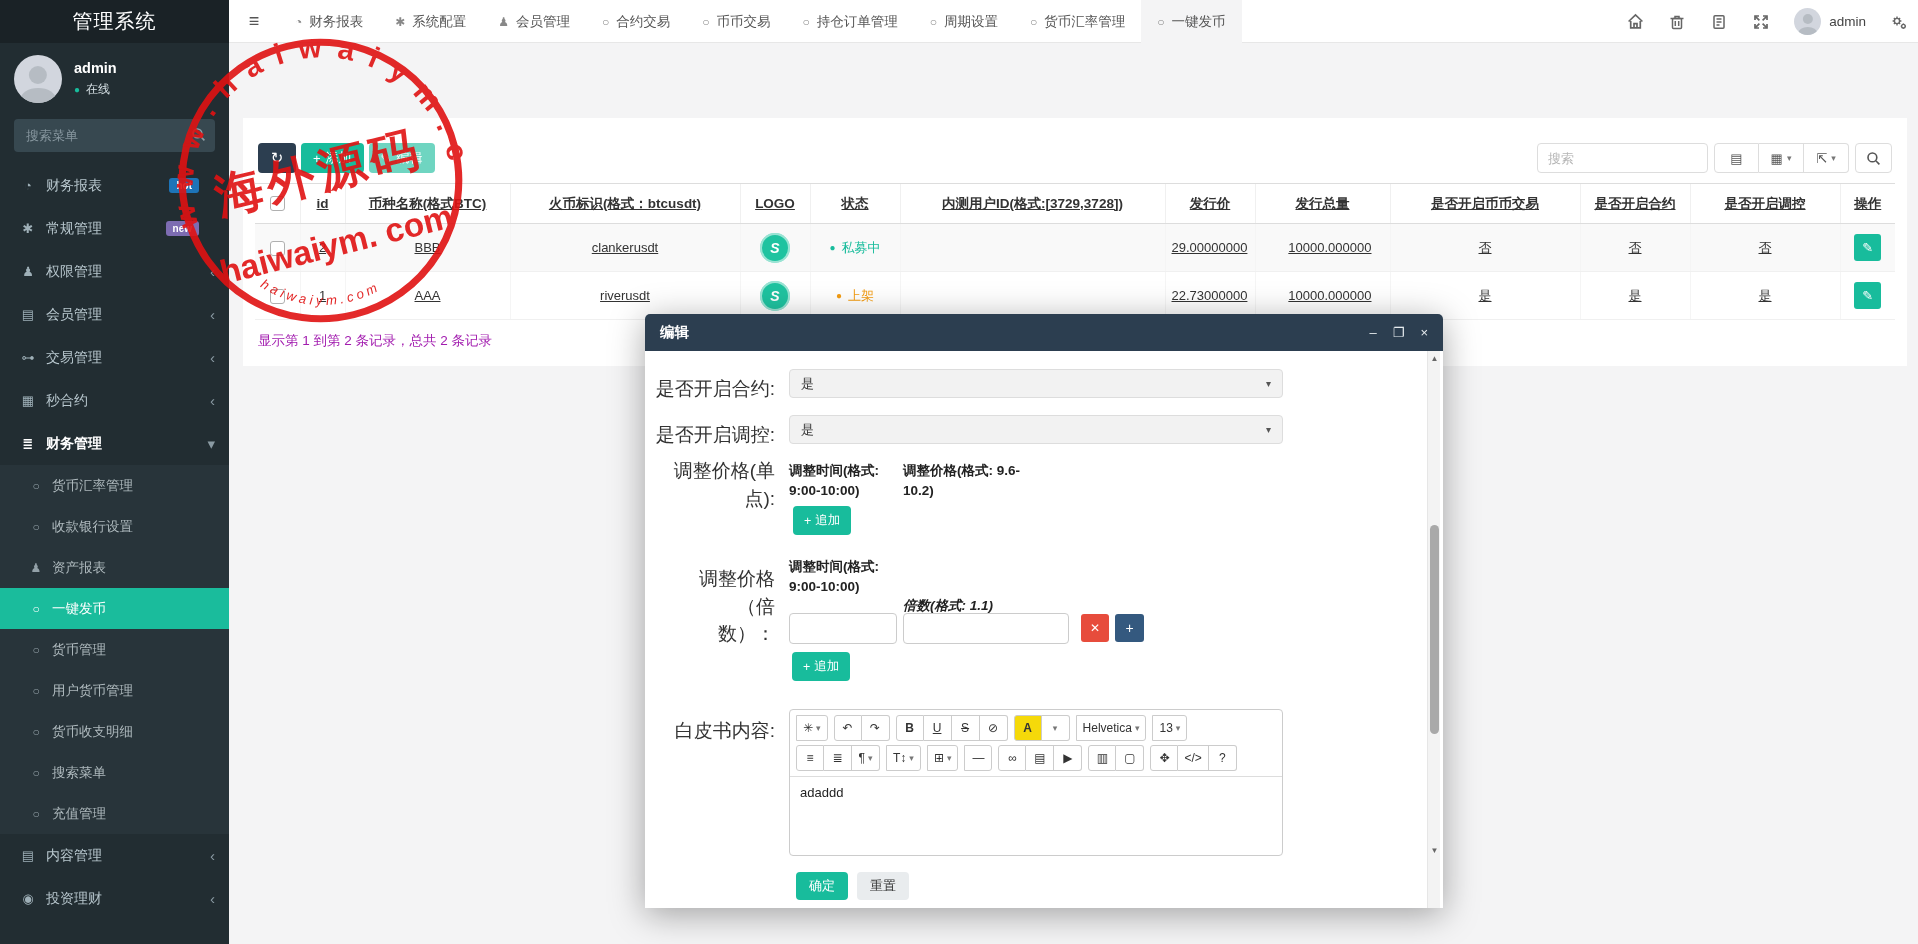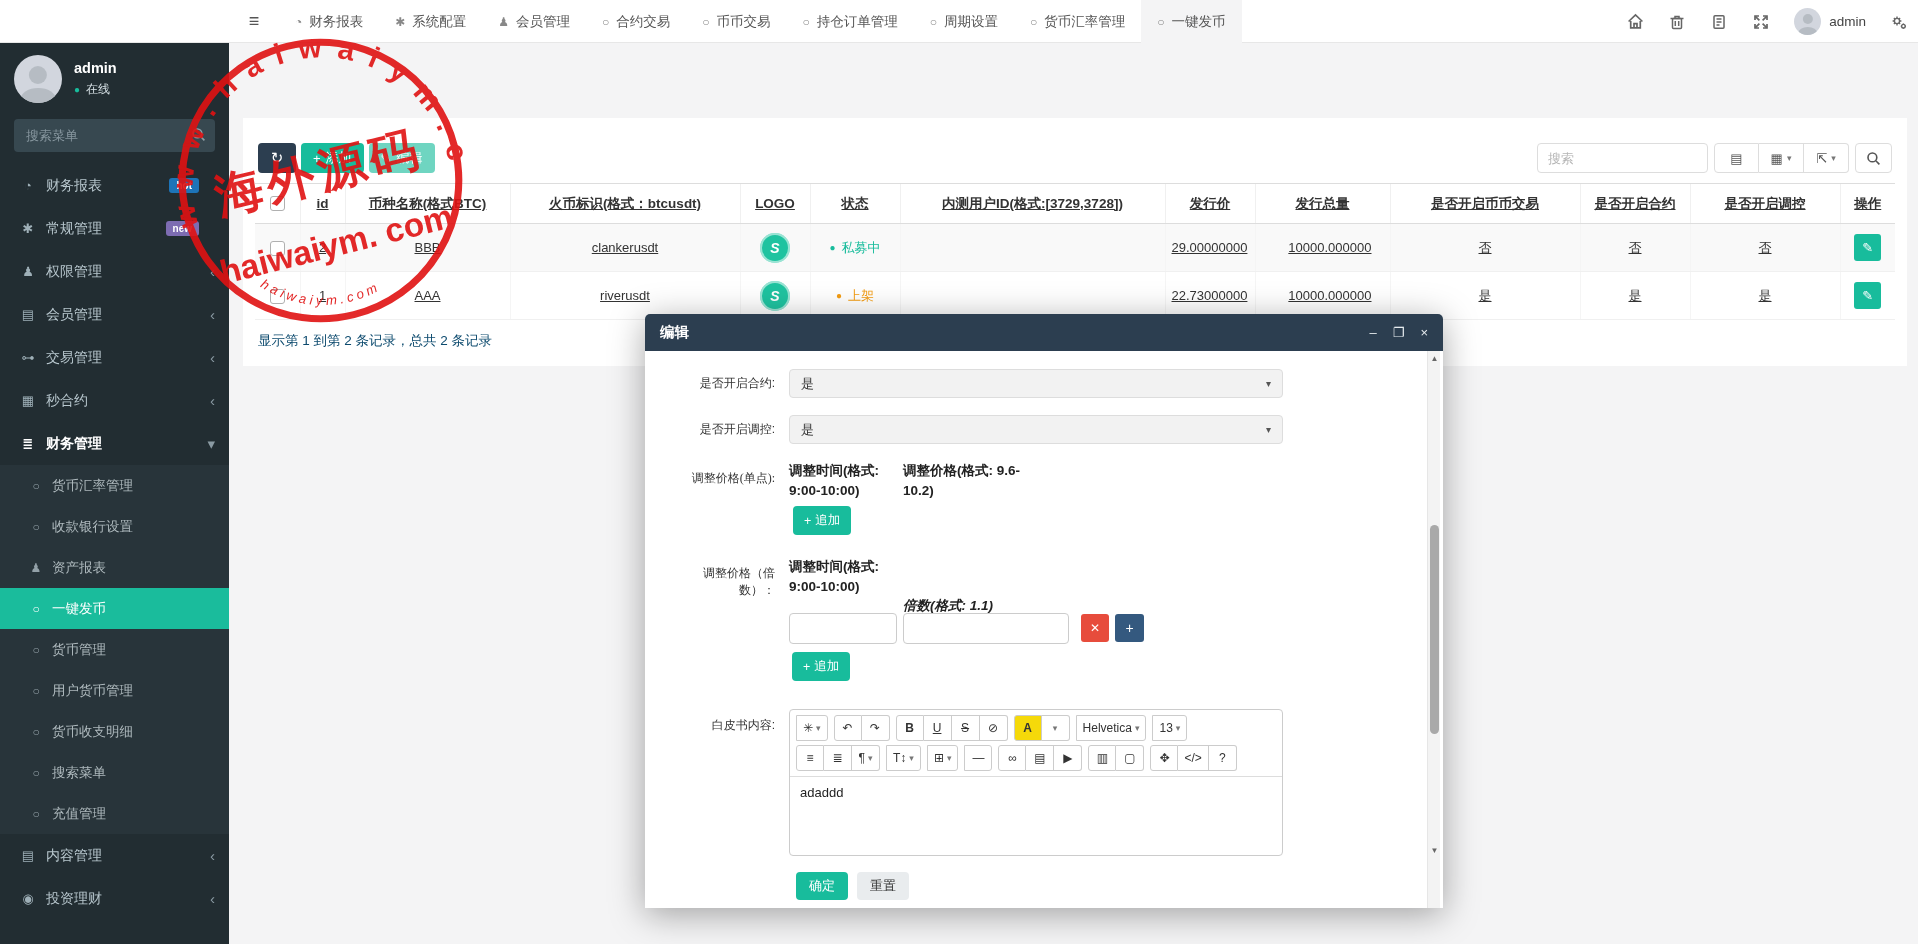--- a/index.html
+++ b/index.html
@@ -74,29 +74,29 @@
   table.grid th:first-child, table.grid td:first-child { border-left:none; }
   table.grid tr.odd td { background:#f9f9f9; }
   .num { text-align:right !important; padding-right:18px !important; }
   .cbx { display:inline-block; width:15px; height:15px; border:1.5px solid #b0b0b0; border-radius:3px; background:#fff; cursor:pointer; vertical-align:middle; }
   .coinlogo { display:inline-flex; width:30px; height:30px; border-radius:50%; background:#1fc3a0; color:#fff; align-items:center; justify-content:center; font-size:14px; font-weight:bold; font-style:italic; box-shadow:inset 0 0 0 2px rgba(255,255,255,.55); }
   .st { display:inline-flex; align-items:center; gap:6px; font-size:13px; }
   .st .d { font-size:10px; }
   .st.green, .yes-green { color:#18bc9c; }
   .st.orange { color:#f39c12; }
   .b-edit { width:27px; height:27px; background:#18bc9c; color:#fff; font-size:13px; border-radius:3px; }
-  .summary { position:absolute; left:15px; top:214px; font-size:13.5px; color:#0c4a6e; }
+  .summary { position:absolute; left:15px; top:214px; font-size:13.5px; color:#a21caf; }
 
   
   .modal { position:absolute; left:645px; top:314px; width:798px; height:594px; background:#fff; z-index:90; box-shadow:0 6px 35px rgba(0,0,0,.35); border-radius:5px 5px 0 0; }
   .m-head { height:37px; background:#2c3e50; color:#fff; display:flex; align-items:center; padding:0 15px; font-size:14.5px; font-weight:bold; border-radius:5px 5px 0 0; }
   .m-ctrls { margin-left:auto; display:flex; gap:16px; font-size:13px; font-weight:normal; color:#e7ecef; }
   .m-ctrls span { cursor:pointer; }
   .m-body { position:relative; height:557px; overflow:hidden; }
-  .m-label { position:absolute; left:0; width:130px; text-align:right; font-size:12px; color:#333; line-height:1.45; }
+  .m-label { position:absolute; left:0; width:130px; text-align:right; font-size:19px; color:#333; line-height:1.45; }
   .sel { position:absolute; left:144px; width:494px; height:29px; background:#f2f2f2; border:1px solid #ddd; border-radius:4px; font-size:13px; color:#333; display:flex; align-items:center; padding:0 11px; cursor:pointer; }
   .sel .caret { margin-left:auto; font-size:10px; color:#555; }
   .m-colhead { position:absolute; font-weight:bold; font-size:13.5px; line-height:1.45; color:#222; }
   .m-input { position:absolute; height:31px; border:1px solid #ccc; border-radius:4px; font-size:13px; padding:0 8px; outline:none; }
   .b-append { position:absolute; height:29px; padding:0 11px; background:#18bc9c; color:#fff; gap:4px; font-size:12.5px; }
   .b-x { position:absolute; left:436px; top:263px; width:28px; height:28px; background:#e74c3c; color:#fff; font-size:12px; border-radius:3px; }
   .b-plus { position:absolute; left:470px; top:263px; width:29px; height:28px; background:#34597f; color:#fff; font-size:14px; border-radius:3px; }
   .editor { position:absolute; left:144px; top:358px; width:494px; height:147px; border:1px solid #ccc; border-radius:4px; background:#fff; overflow:hidden; }
   .e-toolbar { padding:5px 6px 0 6px; display:flex; flex-wrap:wrap; gap:6px; row-gap:4px; }
   .e-grp { display:flex; }
@@ -118,20 +118,21 @@
   
   .stamp { position:absolute; left:168px; top:28px; width:305px; height:305px; z-index:60; transform:rotate(-14deg); opacity:.9; pointer-events:none; }
   .stamp text { fill:#e01212; }
 
   svg.ic { display:block; }
 </style>
 </head>
 <body>
 
 <div class="topbar">
+  <div class="logo">管理系统</div>
   <div class="tn-wrap">
     <div class="tn-burger">≡</div>
     <div class="tn-item">
         <span class="g">◔</span>
         <span>财务报表</span>
       </div>
     <div class="tn-item">
         <span class="g">✱</span>
         <span>系统配置</span>
       </div>
@@ -441,21 +442,21 @@
         <span>是</span>
         <span class="caret">▾</span>
       </div>
 
     <div class="m-label" style="top:70px;">是否开启调控:</div>
     <div class="sel" style="top:64px;">
         <span>是</span>
         <span class="caret">▾</span>
       </div>
 
-    <div class="m-label" style="top:119px;font-family:Liberation Serif, serif;">调整价格(单点):</div>
+    <div class="m-label" style="top:106px;">调整价格(单点):</div>
     <div class="m-colhead" style="left:144px; top:110px; width:112px;">调整时间(格式: 9:00-10:00)</div>
     <div class="m-colhead" style="left:258px; top:110px; width:130px;">调整价格(格式: 9.6-10.2)</div>
     <button class="btn b-append" style="left:148px; top:155px;">
         <span>+</span>
         <span>追加</span>
       </button>
 
     <div class="m-label" style="top:214px; width:86px; left:44px;">调整价格（倍数）：</div>
     <div class="m-colhead" style="left:144px; top:206px; width:112px;">调整时间(格式: 9:00-10:00)</div>
     <div class="m-colhead" style="left:258px; top:245px; width:170px;font-style:italic;">倍数(格式: 1.1)</div>

